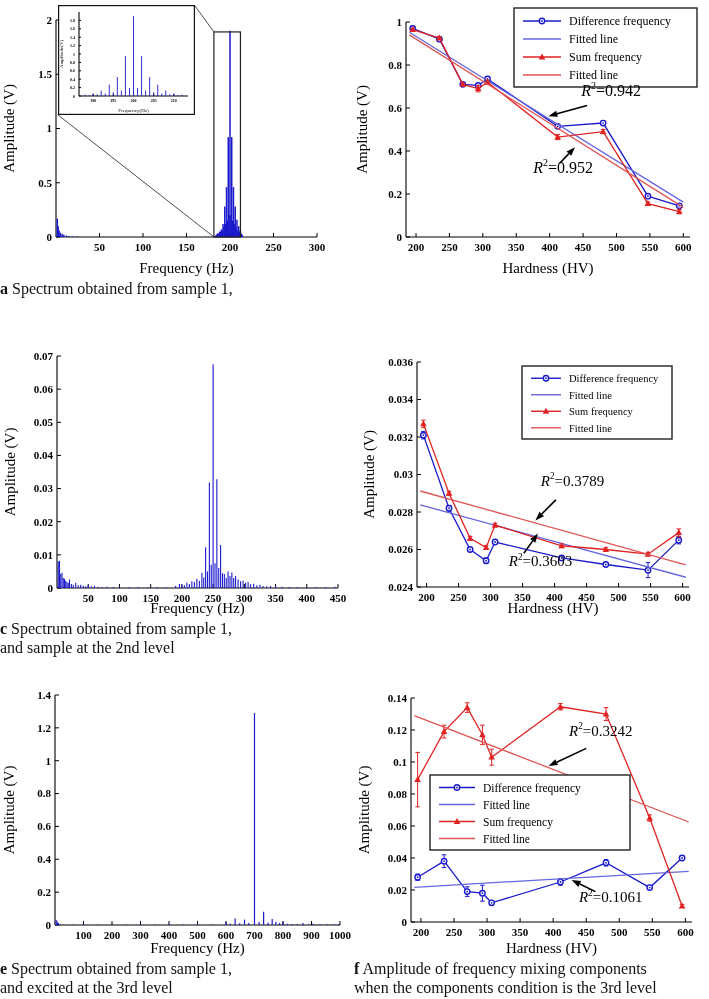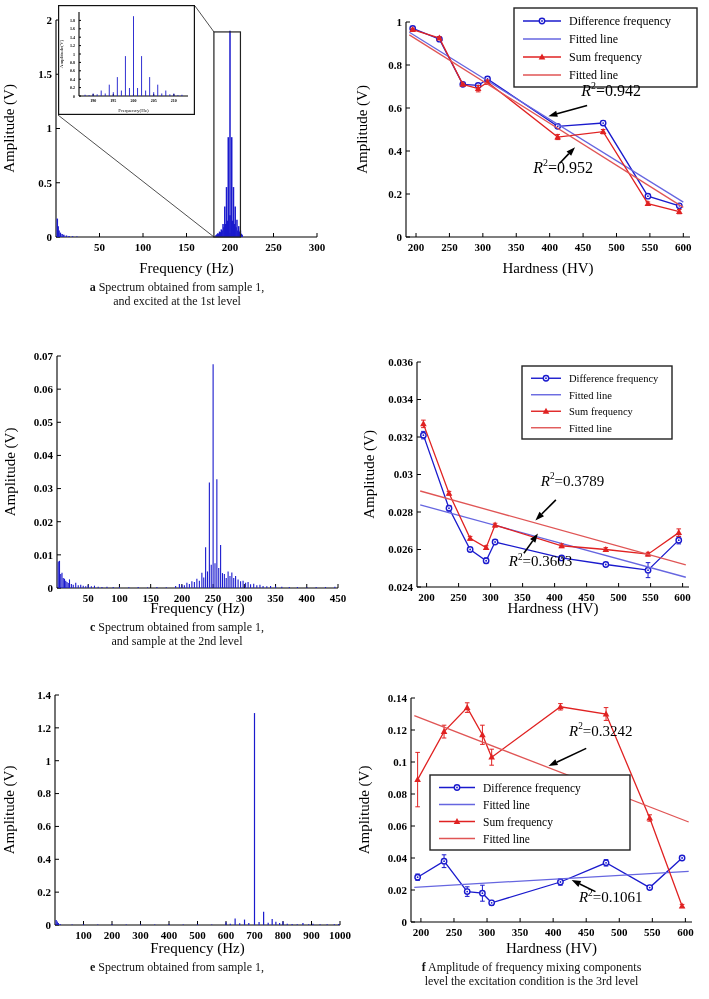--- a/index.html
+++ b/index.html
@@ -6,21 +6,21 @@
   #figure{position:relative;width:709px;height:999px;background:#fff;overflow:hidden;
           font-family:"Liberation Serif","DejaVu Serif",serif;color:#111;}
   .cell{position:absolute;}
   .cell svg{display:block;}
   #cell-a{left:0;top:0;width:354px;}
   #cell-b{left:354px;top:0;width:355px;}
   #cell-c{left:0;top:330px;width:354px;}
   #cell-d{left:354px;top:330px;width:355px;}
   #cell-e{left:0;top:678px;width:354px;}
   #cell-f{left:354px;top:678px;width:355px;}
-  .caption{text-align:center;font-size:12px;line-height:1.18;margin-top:2px;color:#111;}
+  .caption{font-size:16px;line-height:1.18;margin-top:2px;color:#111;}
   .cap-letter{font-weight:bold;}
 </style>
 </head>
 <body>
 
 <div id="figure">
   <div class="cell" id="cell-a">
     <svg viewBox="0 0 354 278" width="354" height="278">
         <line x1="56" y1="20" x2="56" y2="237" stroke="#000" stroke-width="1.1"></line>
         <line x1="56" y1="237" x2="317" y2="237" stroke="#000" stroke-width="1.1"></line>
@@ -150,21 +150,20 @@
           <line x1="103.75925925925927" y1="91" x2="103.75925925925927" y2="88.48" stroke="#1a1acd" stroke-width="0.9"></line>
           <line x1="107.79629629629629" y1="91" x2="107.79629629629629" y2="85.54" stroke="#1a1acd" stroke-width="0.9"></line>
           <line x1="111.83333333333334" y1="91" x2="111.83333333333334" y2="89.32" stroke="#1a1acd" stroke-width="0.9"></line>
           <line x1="115.87037037037037" y1="91" x2="115.87037037037037" y2="88.48" stroke="#1a1acd" stroke-width="0.9"></line>
           <line x1="119.9074074074074" y1="91" x2="119.9074074074074" y2="90.16" stroke="#1a1acd" stroke-width="0.9"></line>
           <line x1="123.94444444444444" y1="91" x2="123.94444444444444" y2="89.74" stroke="#1a1acd" stroke-width="0.9"></line>
         </svg>
       </svg>
     <div class="caption">
       <div><span class="cap-letter">a</span> <span>Spectrum obtained from sample 1,</span></div>
-      <div>and excited at the 1st level</div>
     </div>
   </div>
   <div class="cell" id="cell-b">
     <svg viewBox="0 0 355 278" width="355" height="278">
         <line x1="52" y1="22" x2="52" y2="237" stroke="#000" stroke-width="1.1"></line>
         <line x1="52" y1="237" x2="336" y2="237" stroke="#000" stroke-width="1.1"></line>
         <line x1="62.023529411764706" y1="237" x2="62.023529411764706" y2="233" stroke="#000" stroke-width="1"></line>
         <text x="62.023529411764706" y="251" font-size="11" fill="#000" font-family="Liberation Serif, DejaVu Serif, serif" text-anchor="middle" font-weight="bold">200</text>
         <line x1="95.43529411764706" y1="237" x2="95.43529411764706" y2="233" stroke="#000" stroke-width="1"></line>
         <text x="95.43529411764706" y="251" font-size="11" fill="#000" font-family="Liberation Serif, DejaVu Serif, serif" text-anchor="middle" font-weight="bold">250</text>
@@ -648,20 +647,21 @@
         <line x1="302.95" y1="247" x2="302.95" y2="245.02857142857144" stroke="#1a1acd" stroke-width="1.2"></line>
         <line x1="308.65" y1="247" x2="308.65" y2="246.17857142857142" stroke="#1a1acd" stroke-width="1.2"></line>
         <line x1="312.925" y1="247" x2="312.925" y2="245.68571428571428" stroke="#1a1acd" stroke-width="1.2"></line>
         <line x1="320.05" y1="247" x2="320.05" y2="246.34285714285716" stroke="#1a1acd" stroke-width="1.2"></line>
         <line x1="327.175" y1="247" x2="327.175" y2="246.34285714285716" stroke="#1a1acd" stroke-width="1.2"></line>
         <line x1="334.3" y1="247" x2="334.3" y2="246.17857142857142" stroke="#1a1acd" stroke-width="1.2"></line>
         <line x1="338.575" y1="247" x2="338.575" y2="246.0142857142857" stroke="#1a1acd" stroke-width="1.2"></line>
       </svg>
     <div class="caption">
       <div><span class="cap-letter">e</span> <span>Spectrum obtained from sample 1,</span></div>
+      <div>and excited at the 3rd level</div>
     </div>
   </div>
   <div class="cell" id="cell-f">
     <svg viewBox="0 0 355 280" width="355" height="280">
         <line x1="57" y1="20" x2="57" y2="244" stroke="#000" stroke-width="1.1"></line>
         <line x1="57" y1="244" x2="338" y2="244" stroke="#000" stroke-width="1.1"></line>
         <line x1="66.91764705882353" y1="244" x2="66.91764705882353" y2="240" stroke="#000" stroke-width="1"></line>
         <text x="66.91764705882353" y="258" font-size="11" fill="#000" font-family="Liberation Serif, DejaVu Serif, serif" text-anchor="middle" font-weight="bold">200</text>
         <line x1="99.97647058823529" y1="244" x2="99.97647058823529" y2="240" stroke="#000" stroke-width="1"></line>
         <text x="99.97647058823529" y="258" font-size="11" fill="#000" font-family="Liberation Serif, DejaVu Serif, serif" text-anchor="middle" font-weight="bold">250</text>
@@ -796,16 +796,16 @@
         <text x="129" y="164.5" font-size="11.5" fill="#000" font-family="Liberation Serif, DejaVu Serif, serif">Fitted line</text>
         <text x="246.75764705882352" y="57.60000000000002" text-anchor="middle" font-size="15" fill="#000" font-family="Liberation Serif, DejaVu Serif, serif"><tspan font-style="italic">R</tspan><tspan dy="-6.3" font-size="9.3">2</tspan><tspan dy="6.3" font-size="15">=0.3242</tspan></text>
         <line x1="232.21176470588236" y1="70.40000000000003" x2="202.6793002833995" y2="84.19177335831753" stroke="#000" stroke-width="1.6"></line>
         <polygon points="194.52470588235295,88 201.32526414413462,81.2923620157232 204.03333642266438,87.09118470091187" fill="#000"></polygon>
         <text x="256.675294117647" y="224" text-anchor="middle" font-size="15" fill="#000" font-family="Liberation Serif, DejaVu Serif, serif"><tspan font-style="italic">R</tspan><tspan dy="-6.3" font-size="9.3">2</tspan><tspan dy="6.3" font-size="15">=0.1061</tspan></text>
         <line x1="241.46823529411765" y1="213.6" x2="225.76695095889428" y2="206.00080188757872" stroke="#000" stroke-width="1.6"></line>
         <polygon points="217.66588235294117,202.07999999999998 227.16101385225562,203.1204219387954 224.37288806553295,208.88118183636203" fill="#000"></polygon>
       </svg>
     <div class="caption">
       <div><span class="cap-letter">f</span> <span>Amplitude of frequency mixing components</span></div>
-      <div>level the excitation condition is the 3rd level</div>
+      <div>when the components condition is the 3rd level</div>
     </div>
   </div>
 </div>
 
 </body></html>

